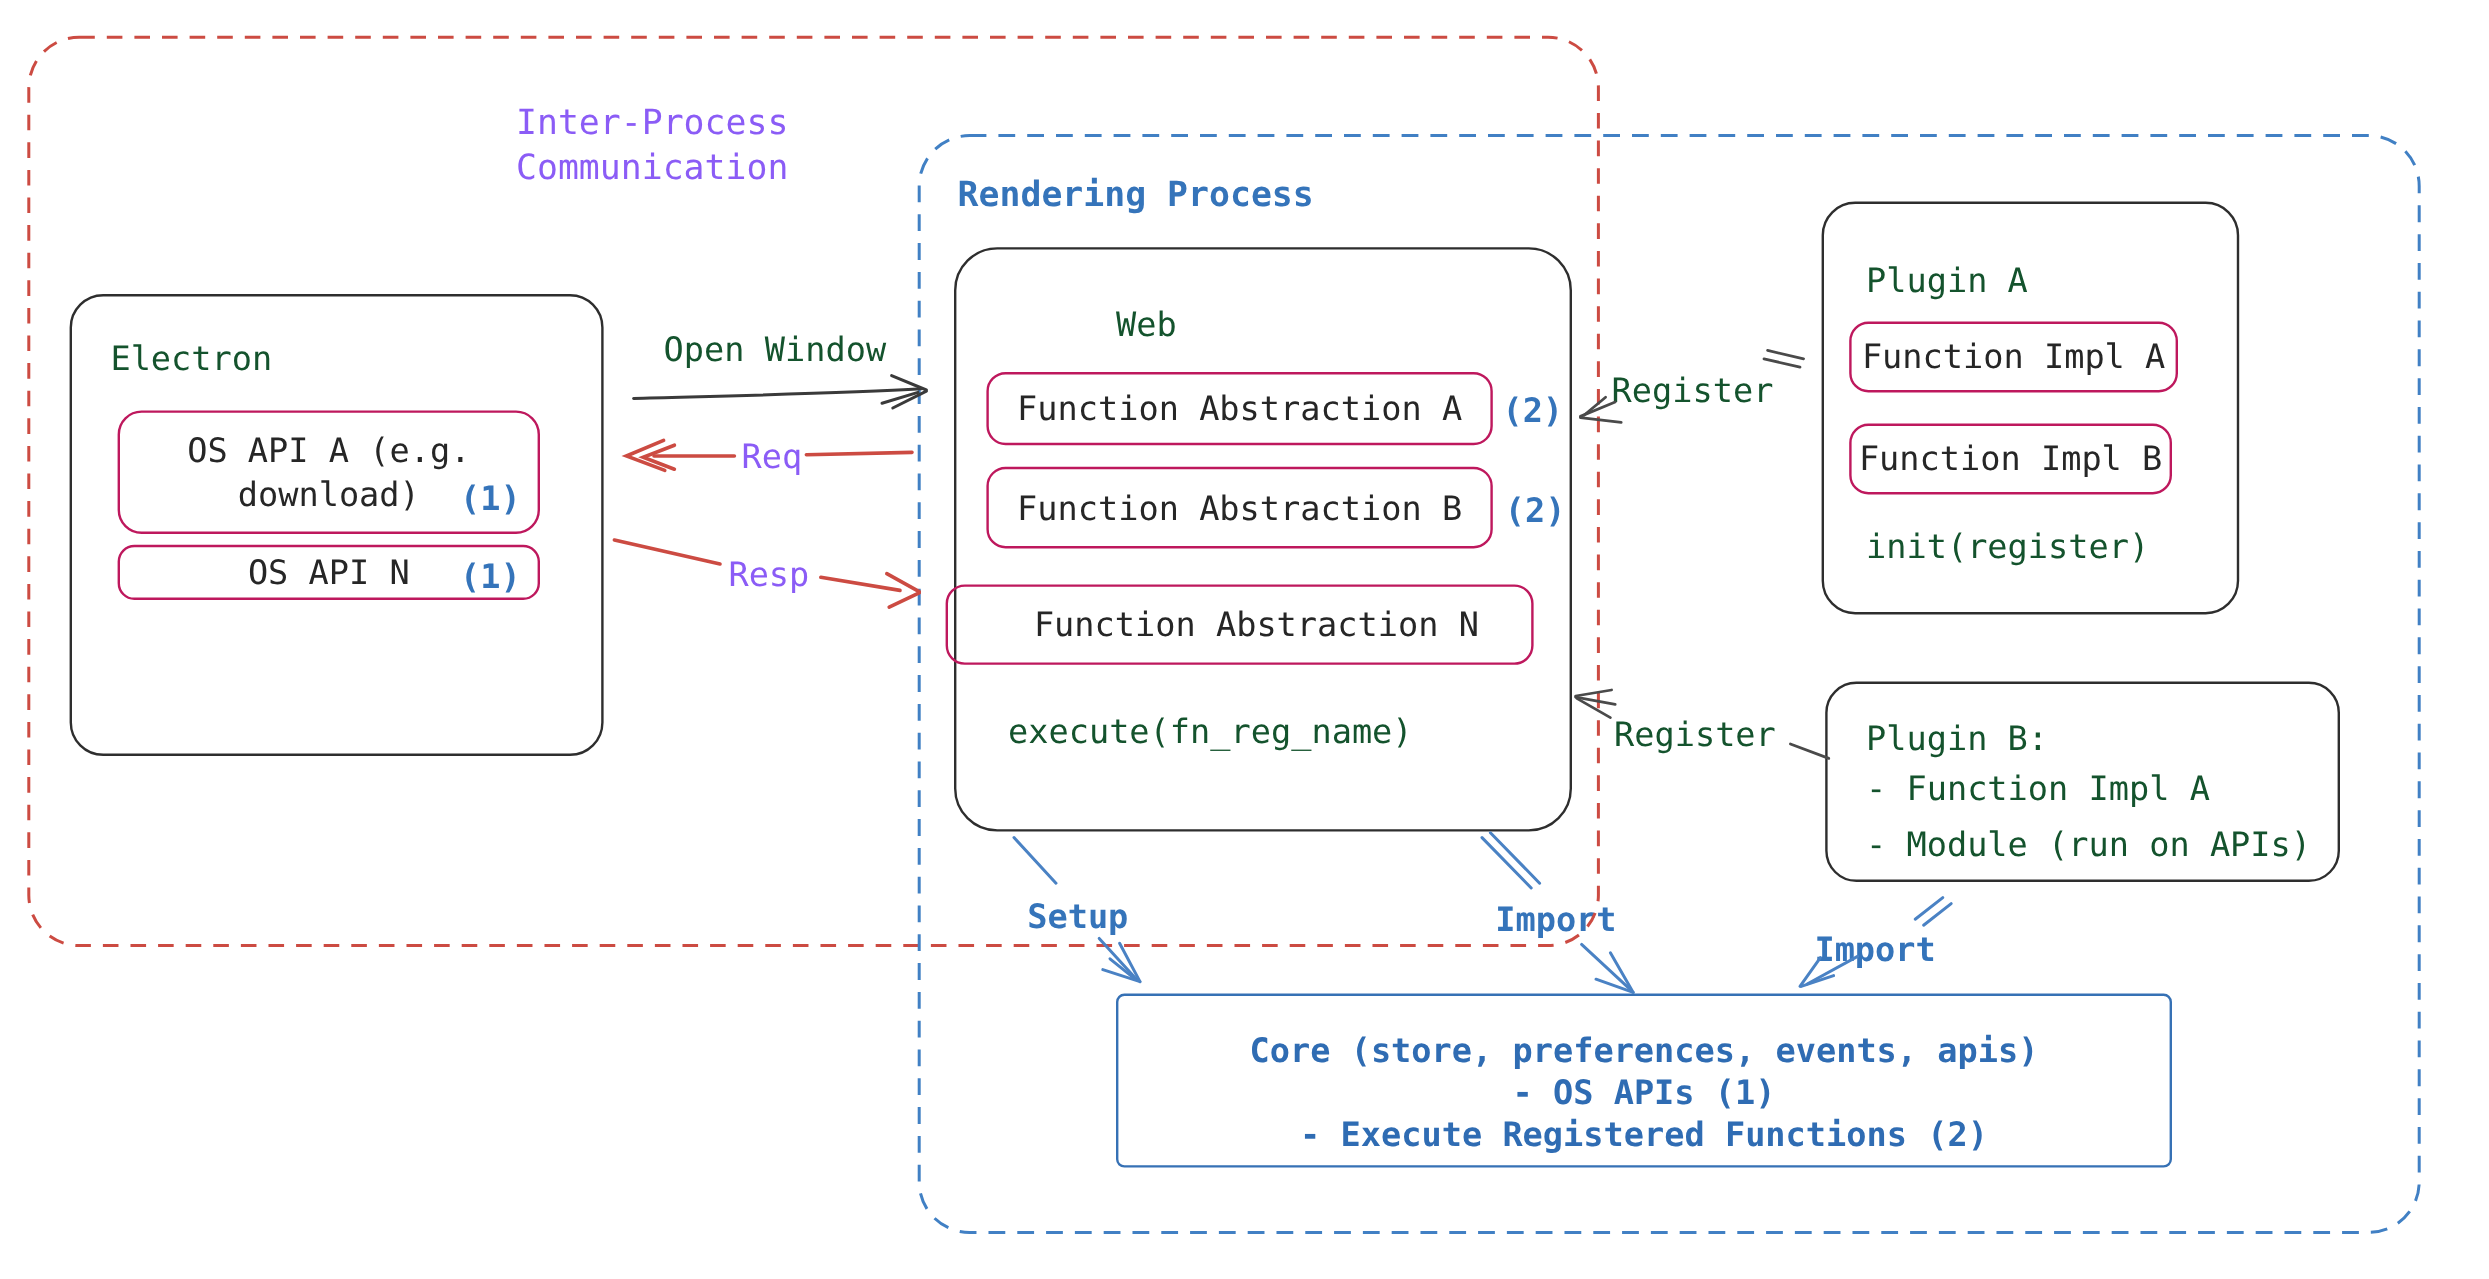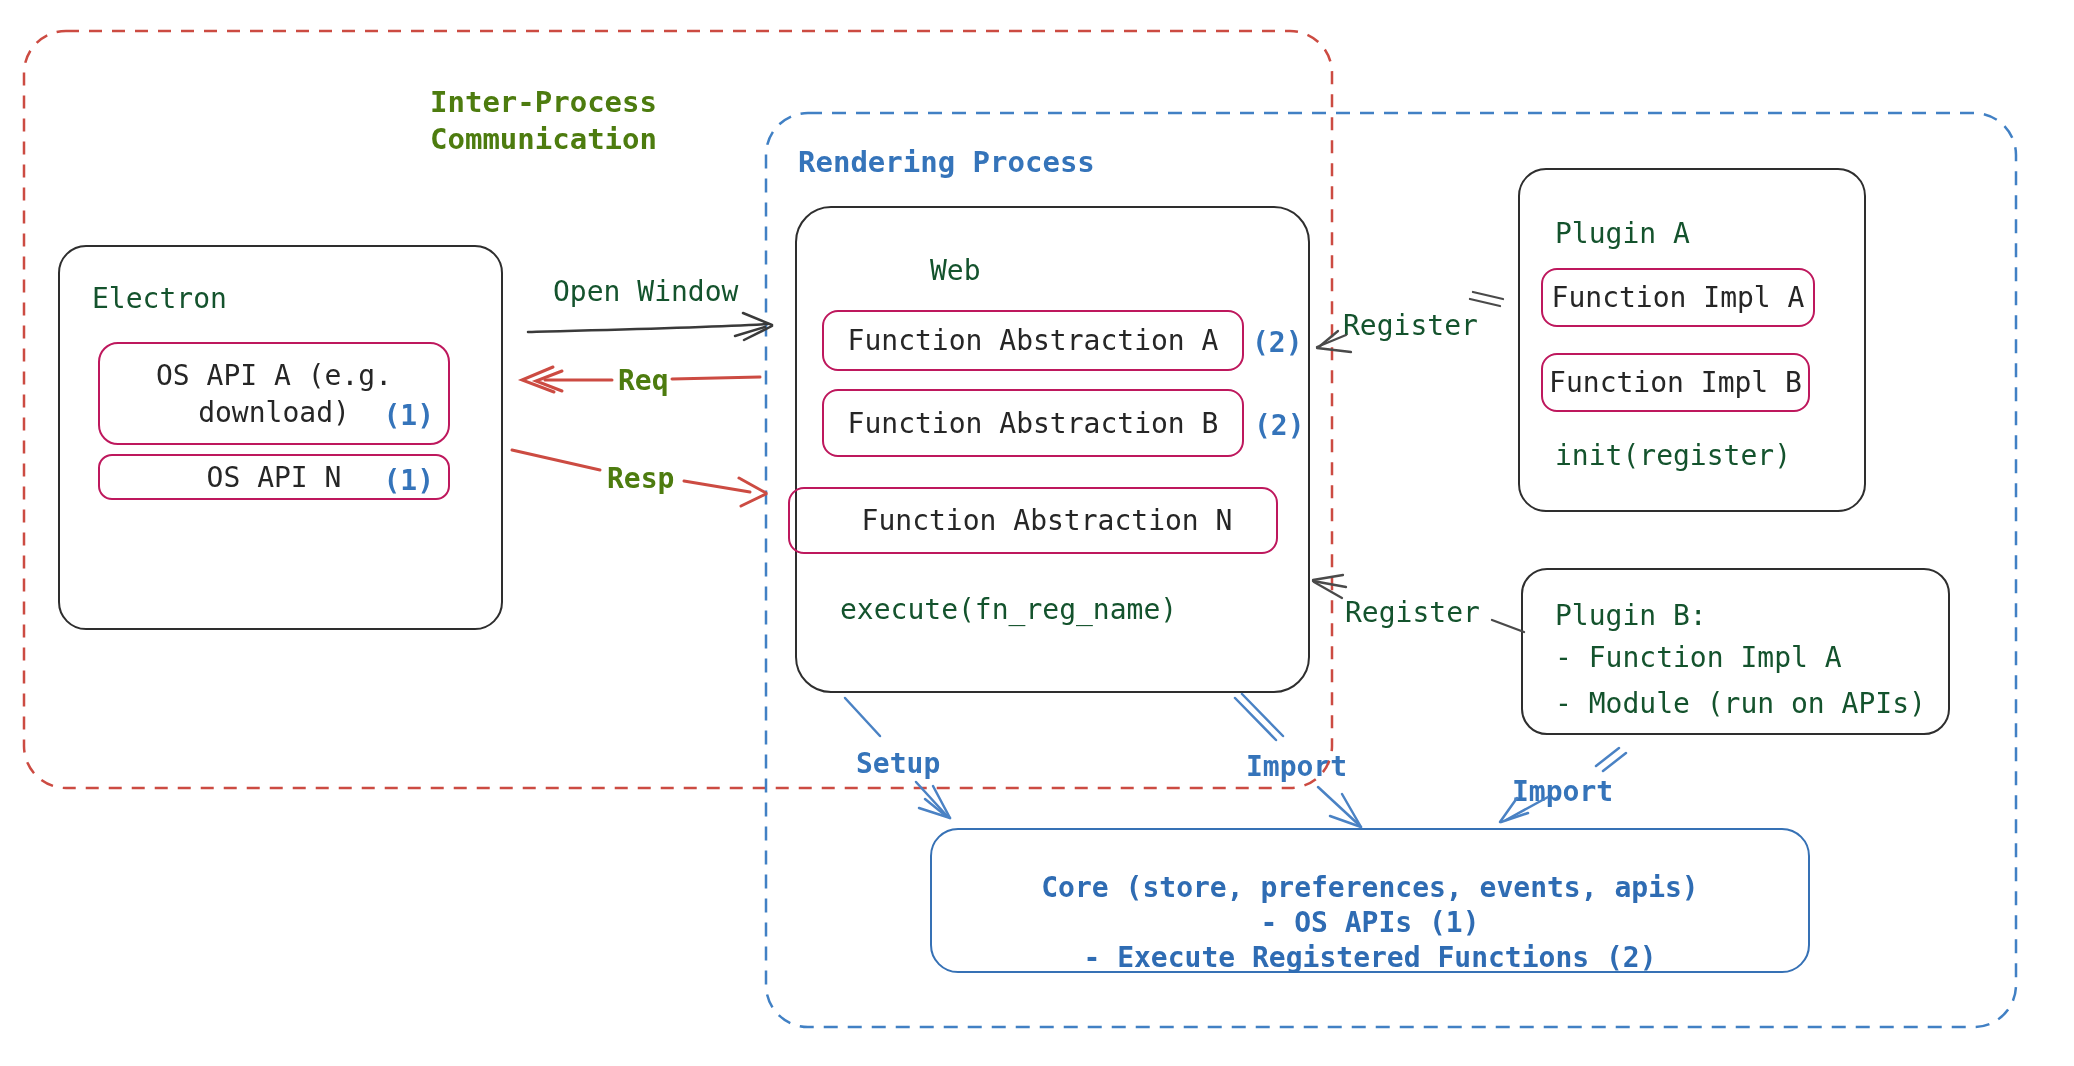--- a/index.html
+++ b/index.html
@@ -10,21 +10,21 @@
     font-family:"DejaVu Sans Mono","Liberation Mono",monospace;
     overflow:hidden;
   }
   .lbl{
     position:absolute;
     font-size:28px;
     line-height:30px;
     color:#14532d;
     white-space:nowrap;
   }
-  .red{color:#4d7c0f;font-weight:bold;}
+  .red{color:#8b5cf6;font-weight:normal;}
   .blue{color:#3574ba;font-weight:bold;}
   .box{
     position:absolute;
     border:2px solid #2e2e2e;
     border-radius:28px;
     background:transparent;
     box-sizing:border-box;
   }
   .smallbox{
     position:absolute;
@@ -40,28 +40,28 @@
   .badge{
     position:absolute;
     font-size:28px;
     font-weight:bold;
     color:#3574ba;
     white-space:nowrap;
   }
   .corebox{
     position:absolute;
     border:2.5px solid #3671b5;
-    border-radius:28px;
+    border-radius:7px;
     box-sizing:border-box;
     text-align:center;
     color:#2f6cb3;
     font-weight:bold;
     font-size:28px;
     line-height:35px;
-    padding-top:40px;
+    padding-top:28px;
   }
   .overlay{
     position:absolute;
     left:0;top:0;width:2074px;height:1066px;
     pointer-events:none;
   }
   .mlines{line-height:37px;}
 </style>
 </head>
 <body>

